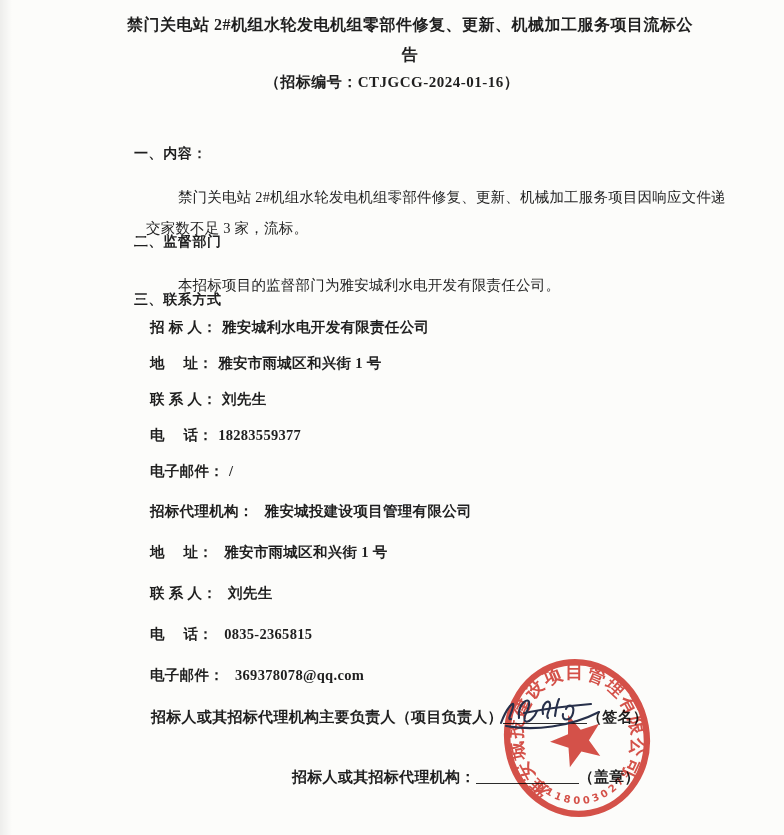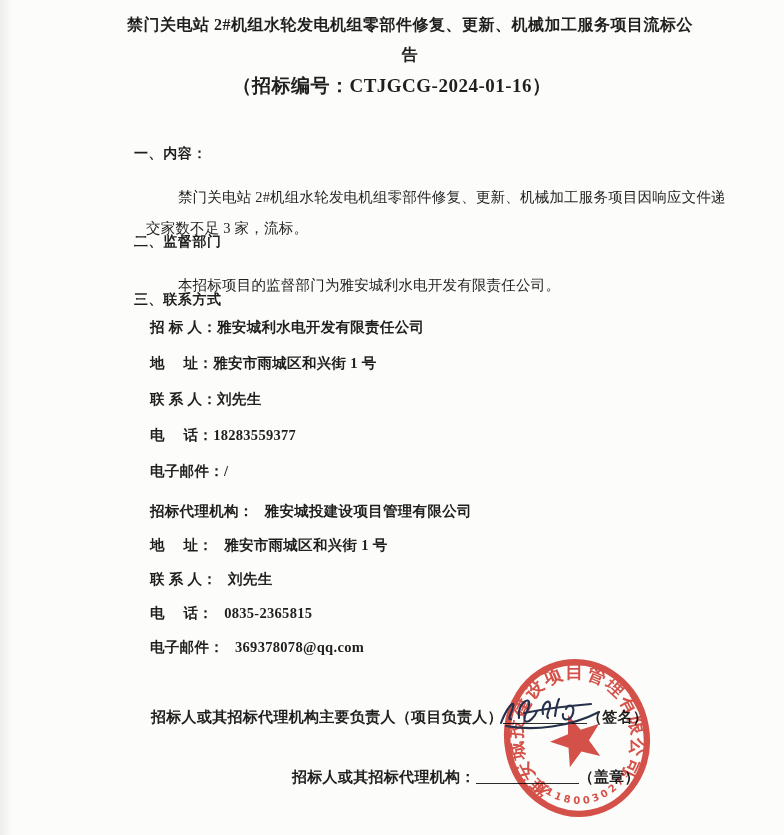--- a/index.html
+++ b/index.html
@@ -18,39 +18,39 @@
     background:linear-gradient(90deg, rgba(0,0,0,.06), rgba(0,0,0,0));
     pointer-events:none;
   }
   .title{
     position:absolute; left:56px; right:20px; top:10px;
     text-align:center; font-weight:700; font-size:16px;
     line-height:30px; letter-spacing:.5px;
   }
   .subtitle{
     position:absolute; left:0; right:0; top:73px;
-    text-align:center; font-size:19px; letter-spacing:.5px; font-weight:600;
+    text-align:center; font-size:15px; letter-spacing:.5px; font-weight:600;
   }
   .sec{
     position:absolute; left:134px; margin:0;
     font-size:14px; font-weight:700; letter-spacing:.6px;
   }
   .para{
     position:absolute; left:134px; width:586px; margin:12px;
     font-size:14.5px; line-height:31px; text-indent:2.2em; letter-spacing:.2px;
   }
   .contact{
     position:absolute; left:150px; display:flex; flex-direction:column;
     font-size:14.5px; letter-spacing:.3px;
   }
   .contact.tenderer{ top:318px; gap:17px; }
-  .contact.agency{ top:502px; gap:15px; }
+  .contact.agency{ top:502px; gap:22px; }
   .crow{ white-space:pre; font-weight:600; }
   .clabel{ white-space:pre; }
-  .cvalue{ font-weight:600; }
+  .cvalue{ margin-left:5px; font-weight:600; }
   .agency .cvalue{ margin-left:11px; }
   .signoff{
     position:absolute; font-size:15px; letter-spacing:.3px; white-space:pre; font-weight:600;
   }
   .signoff-1{ top:707px; left:151px; }
   .signoff-2{ top:767px; left:292px; }
   .uline{
     display:inline-block; border-bottom:1.4px solid #2b2b2b;
     height:14px; transform:translateY(2px);
   }

